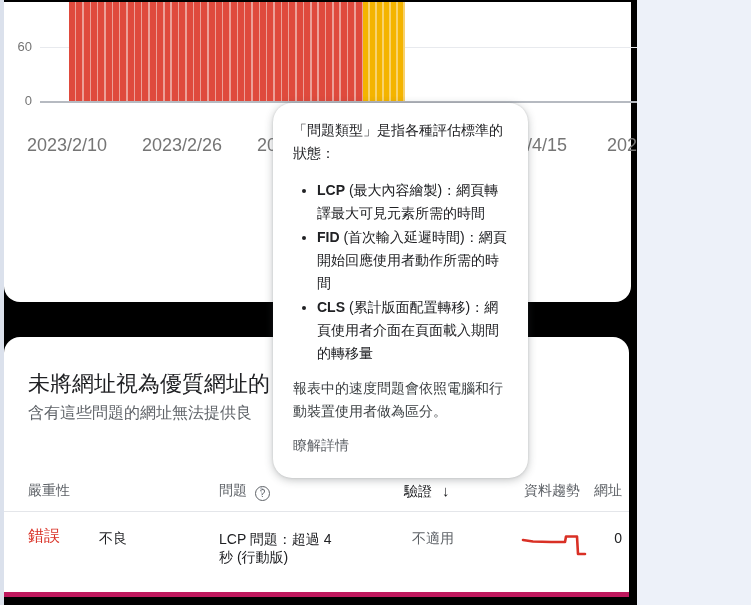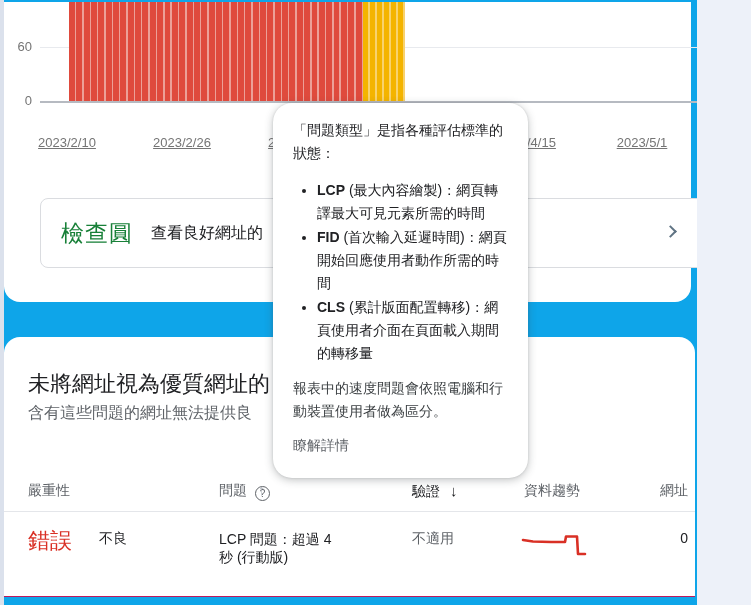--- a/index.html
+++ b/index.html
@@ -1,66 +1,66 @@
 <!DOCTYPE html>
 <html><head>
 <meta charset="utf-8">
 <style>
   * { margin:0; padding:0; box-sizing:border-box; }
   html,body { width:751px; height:605px; }
   body { font-family:"Liberation Sans", sans-serif; background:#edf1f9; }
-  .screen { position:relative; width:697px; height:605px; overflow:hidden; background:#0ea5e9; }
+  .screen { position:relative; width:637px; height:605px; overflow:hidden; background:#000000; }
   .left-strip { position:absolute; left:0; top:0; width:4px; height:605px; background:#dbe1ec; z-index:3; }
 
   
   .card-top { position:absolute; left:4px; right:6px; top:2px; height:300px; background:#fff;
               border-radius:0 0 16px 16px; z-index:1; }
   .gridline { position:absolute; left:36px; width:676px; height:1px; background:#e8eaee; }
   .g60 { top:45px; }
   .baseline { position:absolute; left:36px; width:676px; height:2px; top:99px; background:#b6bac1; }
   .ytick { position:absolute; width:22px; text-align:right; font-size:13px; color:#757575; line-height:16px; }
   .y60 { left:6px; top:37px; }
   .y0  { left:6px; top:91px; }
   .bars { position:absolute; top:0; height:99px; }
   .bars-red { left:65px; width:294px;
     background:repeating-linear-gradient(to right,#df4a3d 0px,#df4a3d 5.9px,#eca098 5.9px,#eca098 7.35px); }
   .bars-yellow { left:359px; width:42px;
     background:repeating-linear-gradient(to right,#f4b400 0px,#f4b400 5.5px,#f8d26e 5.5px,#f8d26e 7px); }
-  .xlabel { position:absolute; top:133px; transform:translateX(-50%); font-size:13px; color:#757575; white-space:nowrap;text-decoration:underline; }
+  .xlabel { position:absolute; top:133px; transform:translateX(-50%); font-size:18px; color:#757575; white-space:nowrap; }
 
   
   .inspect-card { position:absolute; left:36px; top:196px; width:668px; height:70px;
                   border:1px solid #dadce0; border-radius:8px; background:#fff;
                   display:flex; align-items:center; padding:0 20px; cursor:pointer; }
   .inspect-link { font-size:23px; color:#188038; letter-spacing:1px; }
   .inspect-desc { font-size:16px; color:#202124; margin-left:18px; }
   .chevron { position:absolute; right:32px; top:28px; width:9px; height:9px;
              border-top:2px solid #5f7383; border-right:2px solid #5f7383; transform:rotate(45deg); }
 
   
-  .card-bottom { position:absolute; left:4px; right:2px; top:337px; height:260px; background:#fff;
-                 border-radius:16px 16px 0 0; border-bottom:1px solid #be185d; z-index:1; }
+  .card-bottom { position:absolute; left:4px; right:8px; top:337px; height:260px; background:#fff;
+                 border-radius:16px 16px 0 0; border-bottom:5px solid #be185d; z-index:1; }
   .section-title { position:absolute; left:24px; top:32px; font-size:22px; font-weight:400; color:#202124; white-space:nowrap; }
   .section-sub { position:absolute; left:24px; top:66px; font-size:16px; color:#5f6368; white-space:nowrap; }
   .filter-icon { position:absolute; left:691px; top:52px; width:30px; height:26px; cursor:pointer;
                  display:flex; flex-direction:column; align-items:center; justify-content:center; gap:3px; }
   .filter-icon i { display:block; background:#3c4043; height:2px; border-radius:1px; }
   .filter-icon i:nth-child(1){ width:18px; } .filter-icon i:nth-child(2){ width:11px; } .filter-icon i:nth-child(3){ width:5px; }
 
   .th { position:absolute; top:145px; font-size:14px; color:#5f6368; white-space:nowrap; cursor:pointer; }
-  .th.active { color:#202124;margin-left:8px; }
+  .th.active { color:#202124; }
   .qmark { display:inline-block; width:15px; height:15px; border:1.5px solid #5f6368; border-radius:50%;
            font-size:10px; line-height:14px; text-align:center; color:#5f6368; vertical-align:-2px; margin-left:8px; }
   .sort-arrow { font-size:15px; }
   .sort-up { position:absolute; left:254px; top:144px; color:#b8bcc2; }
   .sort-down { color:#202124; margin-left:10px; font-weight:bold; }
   .thead-divider { position:absolute; left:0; right:0; top:174px; height:1px; background:#e4e6ea; }
 
   .cell { position:absolute; font-size:14px; color:#202124; }
-  .sev-error { left:24px; top:189px; font-size:22px; color:#d93025; }
+  .sev-error { left:24px; top:189px; font-size:16px; color:#d93025; }
   .sev-sub { left:95px; top:193px; }
   .issue-cell { left:215px; top:193px; line-height:18px; white-space:pre-line; }
   .validation-cell { left:400px; top:193px; color:#5f6368;margin-left:8px; }
   .trend-cell { left:517px; top:196px; }
   .urls-cell { right:7px; top:193px; }
 
   
   .tooltip { position:absolute; left:273px; top:103px; width:255px; height:375px; background:#fff;
              border-radius:19px; box-shadow:0 2px 8px rgba(60,64,67,.32), 0 0 2px rgba(60,64,67,.18);
              padding:16px 20px 10px 20px; z-index:20; font-size:14px; color:#202124; line-height:23px; overflow:hidden; }
@@ -83,25 +83,20 @@
     <span class="ytick y0">0</span>
     <div class="bars bars-red"></div>
     <div class="bars bars-yellow"></div>
     <span class="xlabel" style="left:63px">2023/2/10</span>
     <span class="xlabel" style="left:178px">2023/2/26</span>
     <span class="xlabel" style="left:293px">2023/3/14</span>
     <span class="xlabel" style="left:408px">2023/3/30</span>
     <span class="xlabel" style="left:523px">2023/4/15</span>
     <span class="xlabel" style="left:638px">2023/5/1</span>
 
-    <div class="inspect-card">
-      <span class="inspect-link">檢查圓</span>
-      <span class="inspect-desc">查看良好網址的</span>
-      <span class="chevron"></span>
-    </div>
   </div>
 
   <div class="card-bottom">
     <h2 class="section-title">未將網址視為優質網址的</h2>
     <p class="section-sub">含有這些問題的網址無法提供良</p>
     <div class="filter-icon">
         <i></i>
         <i></i>
         <i></i>
       </div>

